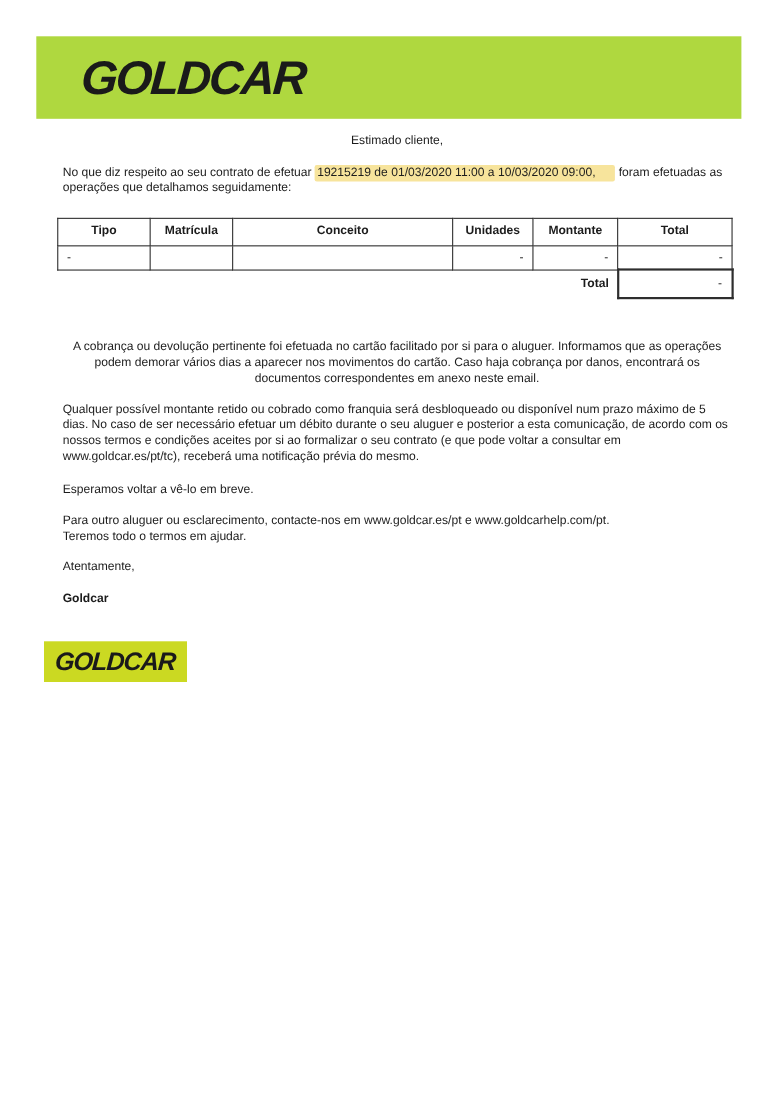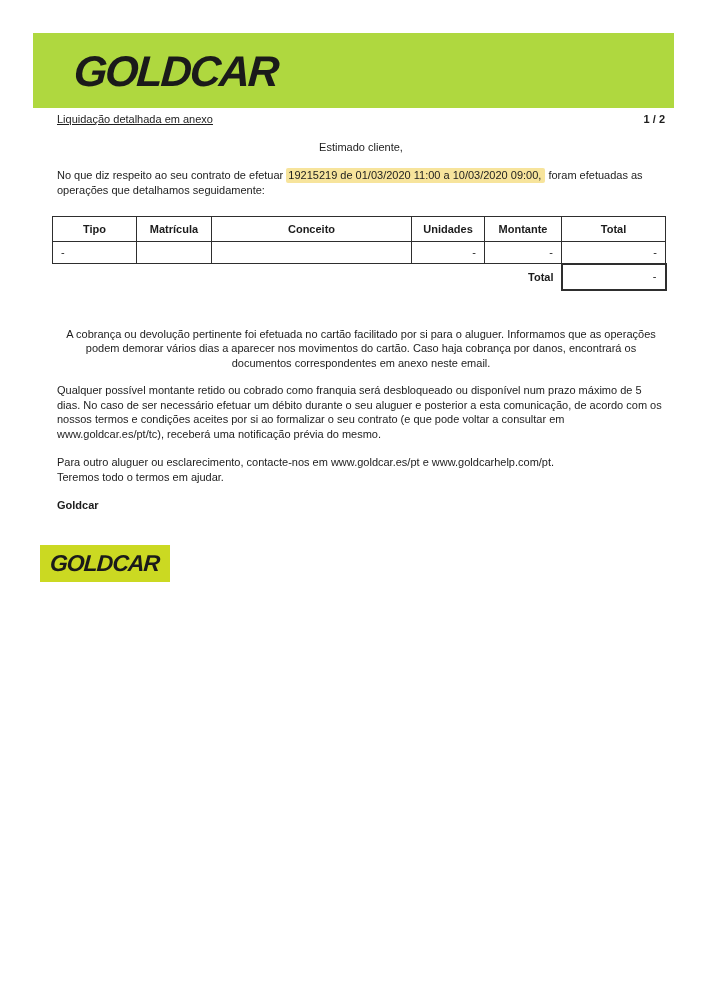--- a/index.html
+++ b/index.html
@@ -36,21 +36,21 @@
   }
   .subject { text-decoration: underline; }
   .page-num { font-weight: bold; }
   .content { margin-left: 57px; width: 608px; }
   .content p { margin: 0; }
   .salutation { margin-top: 13px !important; text-align: center; }
   .intro { margin-top: 14px !important; }
   mark.hl {
     background: var(--highlight_yellow);
     color: inherit;
-    padding: 1px 4px 2px 2px;
+    padding: 1px 18px 2px 2px;
     border-radius: 2px;
   }
   table.ops {
     border-collapse: collapse; table-layout: fixed;
     width: 613px; margin: 19px 0 12px -5px;
   }
   table.ops th {
     border: 1px solid var(--table_border);
     font-weight: bold; text-align: center;
     height: 25px; padding: 0 4px; font-size: 11px;
@@ -86,24 +86,20 @@
 </style>
 </head>
 <body>
 
 <div>
 
   <div class="banner">
     <span class="banner-logo">GOLDCAR</span>
   </div>
 
-  <div class="meta-row">
-    <span class="subject">Liquidação detalhada em anexo</span>
-    <span class="page-num">1 / 2</span>
-  </div>
 
   <div class="content">
 
     <p class="salutation">Estimado cliente,</p>
 
     <p class="intro"><span>No que diz respeito ao seu contrato de efetuar </span><mark class="hl">19215219 de 01/03/2020 11:00 a 10/03/2020 09:00,</mark><span> foram efetuadas as operações que detalhamos seguidamente:</span></p>
 
     <table class="ops">
       <colgroup>
         <col style="width:84px">
@@ -136,23 +132,25 @@
           <td colspan="5" class="total-label">Total</td>
           <td class="total-value num">-</td>
         </tr>
       </tbody>
     </table>
 
     <p class="p-charge">A cobrança ou devolução pertinente foi efetuada no cartão facilitado por si para o aluguer. Informamos que as operações podem demorar vários dias a aparecer nos movimentos do cartão. Caso haja cobrança por danos, encontrará os documentos correspondentes em anexo neste email.</p>
 
     <p class="p-deposit">Qualquer possível montante retido ou cobrado como franquia será desbloqueado ou disponível num prazo máximo de 5 dias. No caso de ser necessário efetuar um débito durante o seu aluguer e posterior a esta comunicação, de acordo com os nossos termos e condições aceites por si ao formalizar o seu contrato (e que pode voltar a consultar em www.goldcar.es/pt/tc), receberá uma notificação prévia do mesmo.</p>
 
+    <p class="p-seeyou">Esperamos voltar a vê-lo em breve.</p>
 
     <p class="p-contact"><span>Para outro aluguer ou esclarecimento, contacte-nos em www.goldcar.es/pt e www.goldcarhelp.com/pt.</span><br><span>Teremos todo o termos em ajudar.</span></p>
 
+    <p class="p-signoff">Atentamente,</p>
 
     <p class="p-signature">Goldcar</p>
 
   </div>
 
   <div class="footer-logo">
     <span class="txt">GOLDCAR</span>
   </div>
 
 </div>

